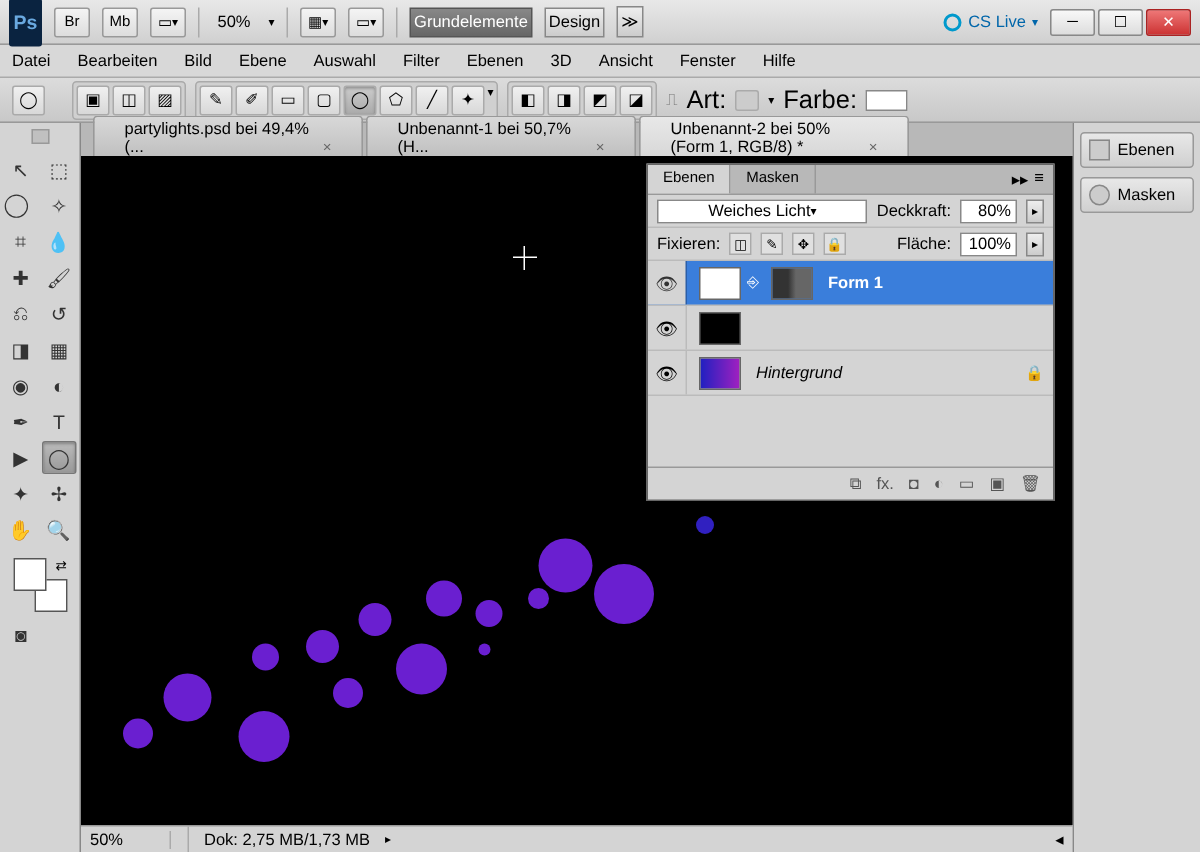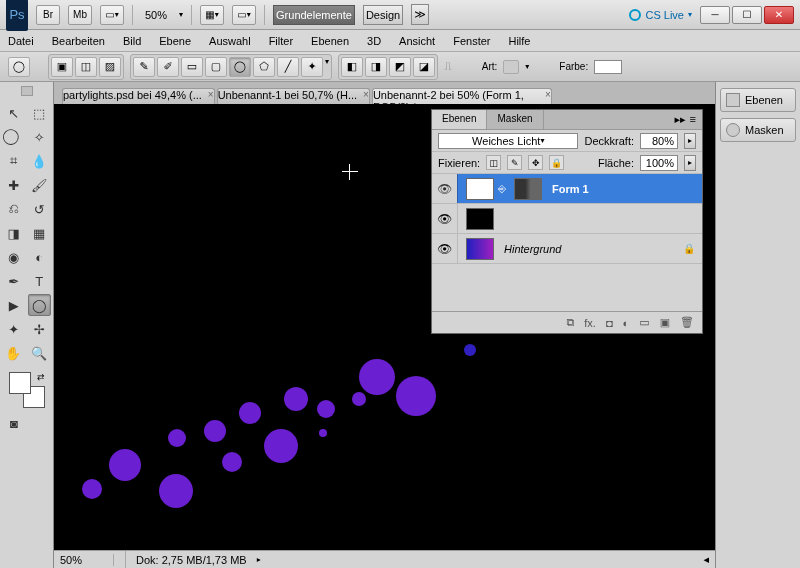--- a/index.html
+++ b/index.html
@@ -1,49 +1,49 @@
 <!DOCTYPE html>
 <html><head>
 <meta charset="utf-8">
 <style>
 * { margin:0; padding:0; box-sizing:border-box; font-family:"Segoe UI",Tahoma,sans-serif; font-size:11px; user-select:none; }
 body { background:#b8b8b8; width:800px; height:568px; overflow:hidden; position:relative; }
 .titlebar { height:30px; background:linear-gradient(#e8e8e8,#d0d0d0); border-bottom:1px solid #999; display:flex; align-items:center; padding:0 6px; gap:8px; }
-.ps-logo { width:22px; height:32px; background:#0a2340; color:#6aa9e0; display:flex; align-items:center; justify-content:center; font-weight:normal; font-size:13px; border-radius:2px; }
+.ps-logo { width:22px; height:32px; background:#0a2340; color:#6aa9e0; display:flex; align-items:center; justify-content:center; font-weight:bold; font-size:13px; border-radius:2px; }
 .tb-btn { width:24px; height:20px; background:linear-gradient(#f4f4f4,#ddd); border:1px solid #999; border-radius:2px; display:flex; align-items:center; justify-content:center; font-size:10px; }
 .tb-sep { width:1px; height:20px; background:#aaa; }
 .zoom { font-size:11px; padding:0 4px; }
 .ws-btn { padding:3px 2px; border:1px solid #888; background:linear-gradient(#eee,#ccc); }
 .ws-btn.active { background:linear-gradient(#888,#666); color:#fff; border-color:#555; }
 .spacer { flex:1; }
 .cslive { color:#0066aa; display:flex; align-items:center; gap:4px; }
 .win-btns { display:flex; gap:2px; }
 .win-btn { width:30px; height:18px; border:1px solid #888; background:linear-gradient(#f8f8f8,#ddd); border-radius:2px; display:flex; align-items:center; justify-content:center; font-size:10px; }
 .win-btn.close { background:linear-gradient(#e77,#c33); color:#fff; border-color:#a22; }
 .menubar { height:22px; background:#d8d8d8; border-bottom:1px solid #aaa; display:flex; align-items:center; padding:0 8px; gap:18px; }
 .menubar span { cursor:default; }
 .optbar { height:30px; background:linear-gradient(#dcdcdc,#c8c8c8); border-bottom:1px solid #999; display:flex; align-items:center; padding:0 8px; gap:6px; }
 .opt-icon { width:22px; height:20px; border:1px solid #aaa; background:linear-gradient(#f0f0f0,#d8d8d8); border-radius:2px; display:flex; align-items:center; justify-content:center; }
 .opt-icon.sel { background:linear-gradient(#ccc,#aaa); box-shadow:inset 0 1px 2px rgba(0,0,0,.3); }
 .opt-group { display:flex; gap:2px; padding:2px; border:1px solid #aaa; background:#d0d0d0; border-radius:3px; }
-.opt-label { font-size:10px;margin-left:24px; }
+.opt-label { font-size:17px; }
 .farbe-sw { width:28px; height:14px; background:#fff; border:1px solid #888; }
 .workspace { position:absolute; top:82px; left:0; right:0; bottom:0; display:flex; background:#949494; }
 .toolbar { width:54px; background:#d4d4d4; border-right:1px solid #888; display:flex; flex-direction:column; padding:4px 2px; gap:2px; }
 .tool-dbl { width:12px; height:10px; background:#c0c0c0; border:1px solid #999; margin:0 auto 4px; }
 .tool-row { display:flex; gap:2px; }
 .tool { width:24px; height:22px; border:1px solid transparent; display:flex; align-items:center; justify-content:center; font-size:13px; color:#333; border-radius:2px; }
 .tool.sel { background:linear-gradient(#bbb,#999); border-color:#777; box-shadow:inset 0 1px 2px rgba(0,0,0,.3); }
 .fgbg { position:relative; width:36px; height:36px; margin:6px auto 2px; }
 .bg-sw { position:absolute; right:0; bottom:0; width:22px; height:22px; background:#fff; border:1px solid #555; }
 .fg-sw { position:absolute; left:0; top:0; width:22px; height:22px; background:#fff; border:1px solid #555; }
 .swap-ic { position:absolute; right:0; top:0; font-size:9px; }
 .canvas-area { flex:1; position:relative; background:#949494; }
 .doctabs { height:22px; background:#b8b8b8; display:flex; align-items:flex-end; padding-left:8px; }
-.doctab { height:16px; padding:0 0; background:linear-gradient(#d8d8d8,#c0c0c0); border:1px solid #999; border-bottom:none; border-radius:3px 3px 0 0; margin-right:2px; display:flex; align-items:flex-start; gap:6px; font-size:10px; max-width:180px; }
+.doctab { height:27px; padding:0 20px; background:linear-gradient(#d8d8d8,#c0c0c0); border:1px solid #999; border-bottom:none; border-radius:3px 3px 0 0; margin-right:2px; display:flex; align-items:flex-end; gap:6px; font-size:10px; max-width:180px; }
 .doctab.active { background:linear-gradient(#e8e8e8,#d8d8d8); }
 .doctab .x { color:#666; font-size:10px; }
 .canvas { position:absolute; top:22px; left:0; right:0; bottom:18px; background:#000; overflow:hidden; }
 .statusbar { position:absolute; bottom:0; left:0; right:0; height:18px; background:#d4d4d4; border-top:1px solid #999; display:flex; align-items:center; font-size:10px; }
 .statusbar .zoom-val { width:60px; padding-left:6px; border-right:1px solid #aaa; }
 .statusbar .docinfo { padding:0 10px; }
 .crosshair { position:absolute; width:16px; height:16px; }
 .crosshair::before,.crosshair::after { content:""; position:absolute; background:#fff; }
 .crosshair::before { left:7px; top:0; width:1px; height:16px; }
 .crosshair::after { top:7px; left:0; height:1px; width:16px; }

